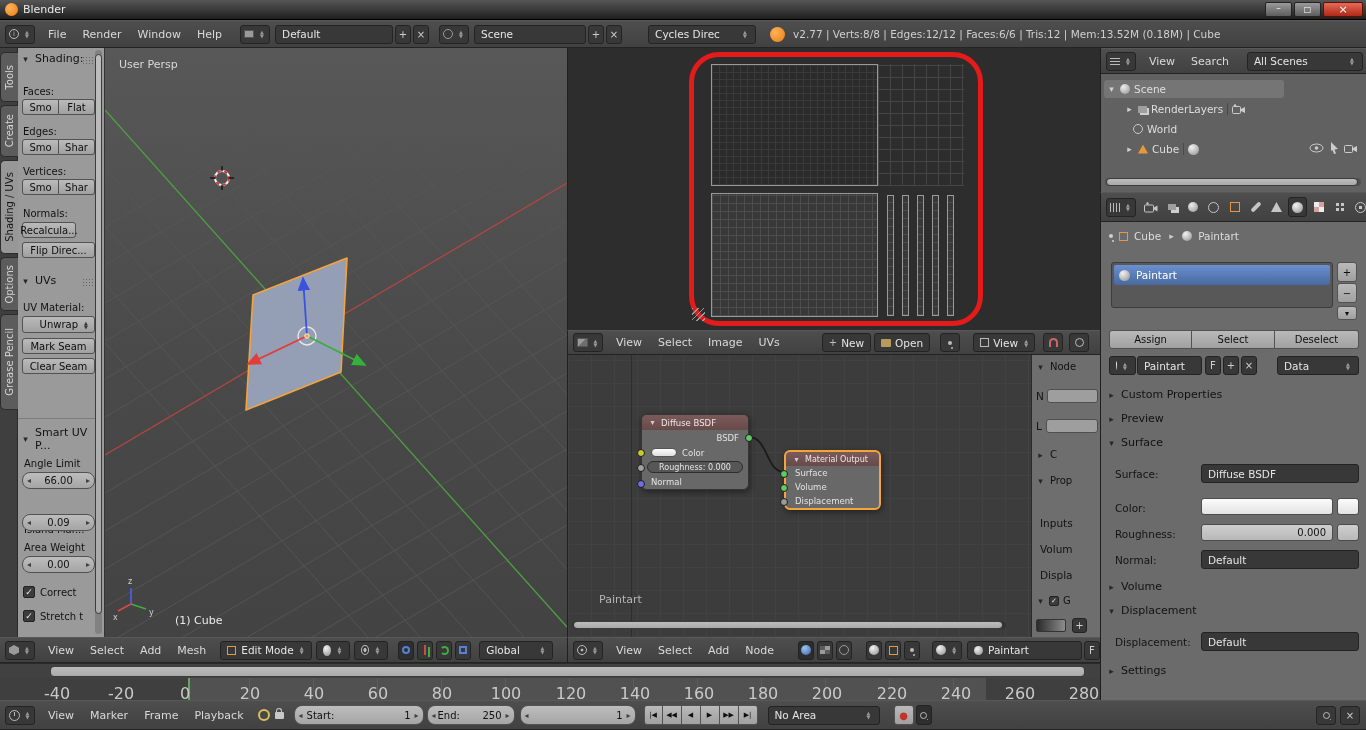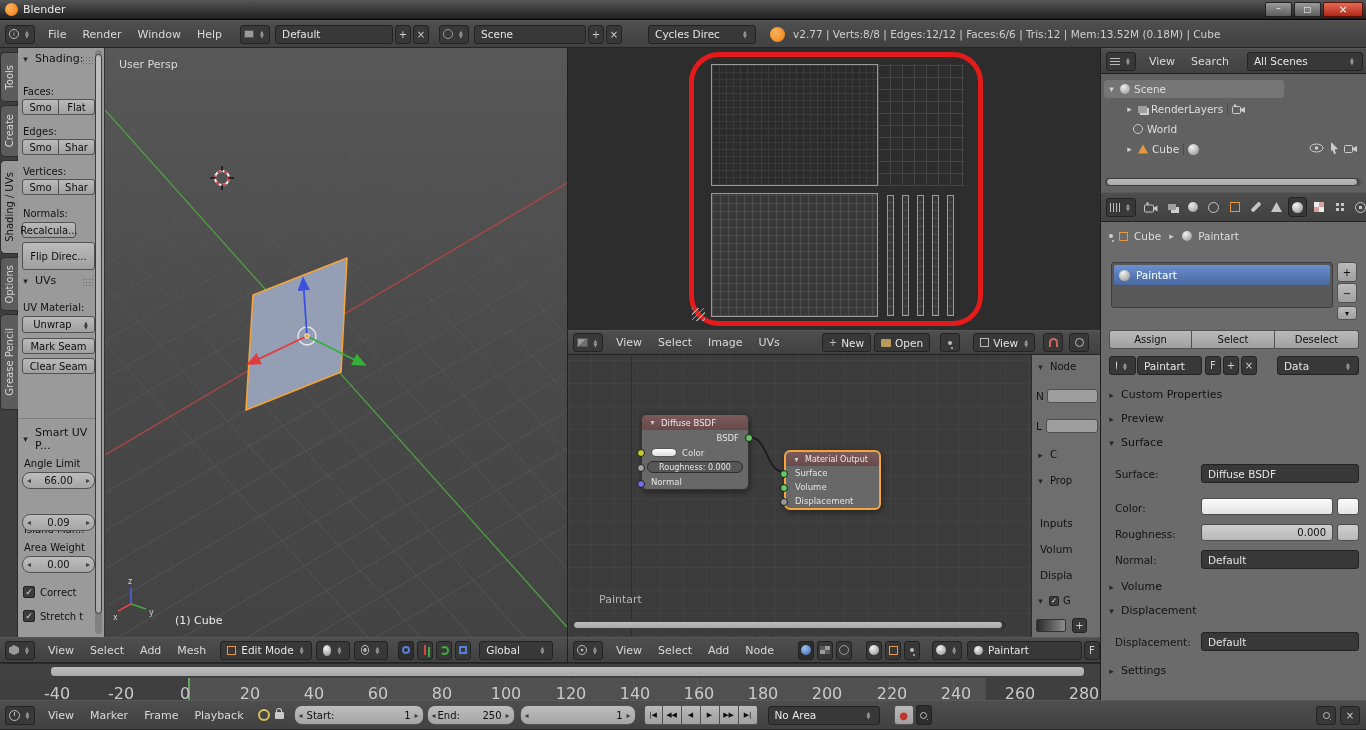--- a/index.html
+++ b/index.html
@@ -162,31 +162,31 @@
     <div class="r lb gl" style="left:4px;top:131px;width:37px;height:16px">
         <span>Smo</span>
       </div>
     <div class="r lb gr" style="left:41px;top:131px;width:36px;height:16px">
         <span>Shar</span>
       </div>
     <span class="r tl" style="left:5px;top:160px">Normals:</span>
     <div class="r lb" style="left:4px;top:174px;width:54px;height:16px">
         <span>Recalcula...</span>
       </div>
-    <div class="r lb" style="left:4px;top:194px;width:73px;height:28px">
+    <div class="r lb" style="left:4px;top:194px;width:73px;height:16px">
         <span>Flip Direc...</span>
       </div>
     <div class="r ph" style="left:3px;top:226px">
         <span class="tri">▾</span>
         <span>UVs</span>
       </div>
     <div class="r grip" style="right:10px;top:230px"></div>
     <span class="r tl" style="left:5px;top:254px">UV Material:</span>
     <div class="r lb" style="left:4px;top:268px;width:73px;height:17px;justify-content:flex-start;padding:0 4px">
-        <span style="flex:1;text-align:center">Unwrap</span>
+        <span style="flex:1;text-align:right">Unwrap</span>
         <span class="arr" style="color:#333"></span>
       </div>
     <div class="r lb" style="left:4px;top:290px;width:73px;height:16px">
         <span>Mark Seam</span>
       </div>
     <div class="r lb" style="left:4px;top:310px;width:73px;height:16px">
         <span>Clear Seam</span>
       </div>
 
     <div class="r" style="left:0;top:370px;width:80px;height:1px;background:#7c7c7c"></div>

